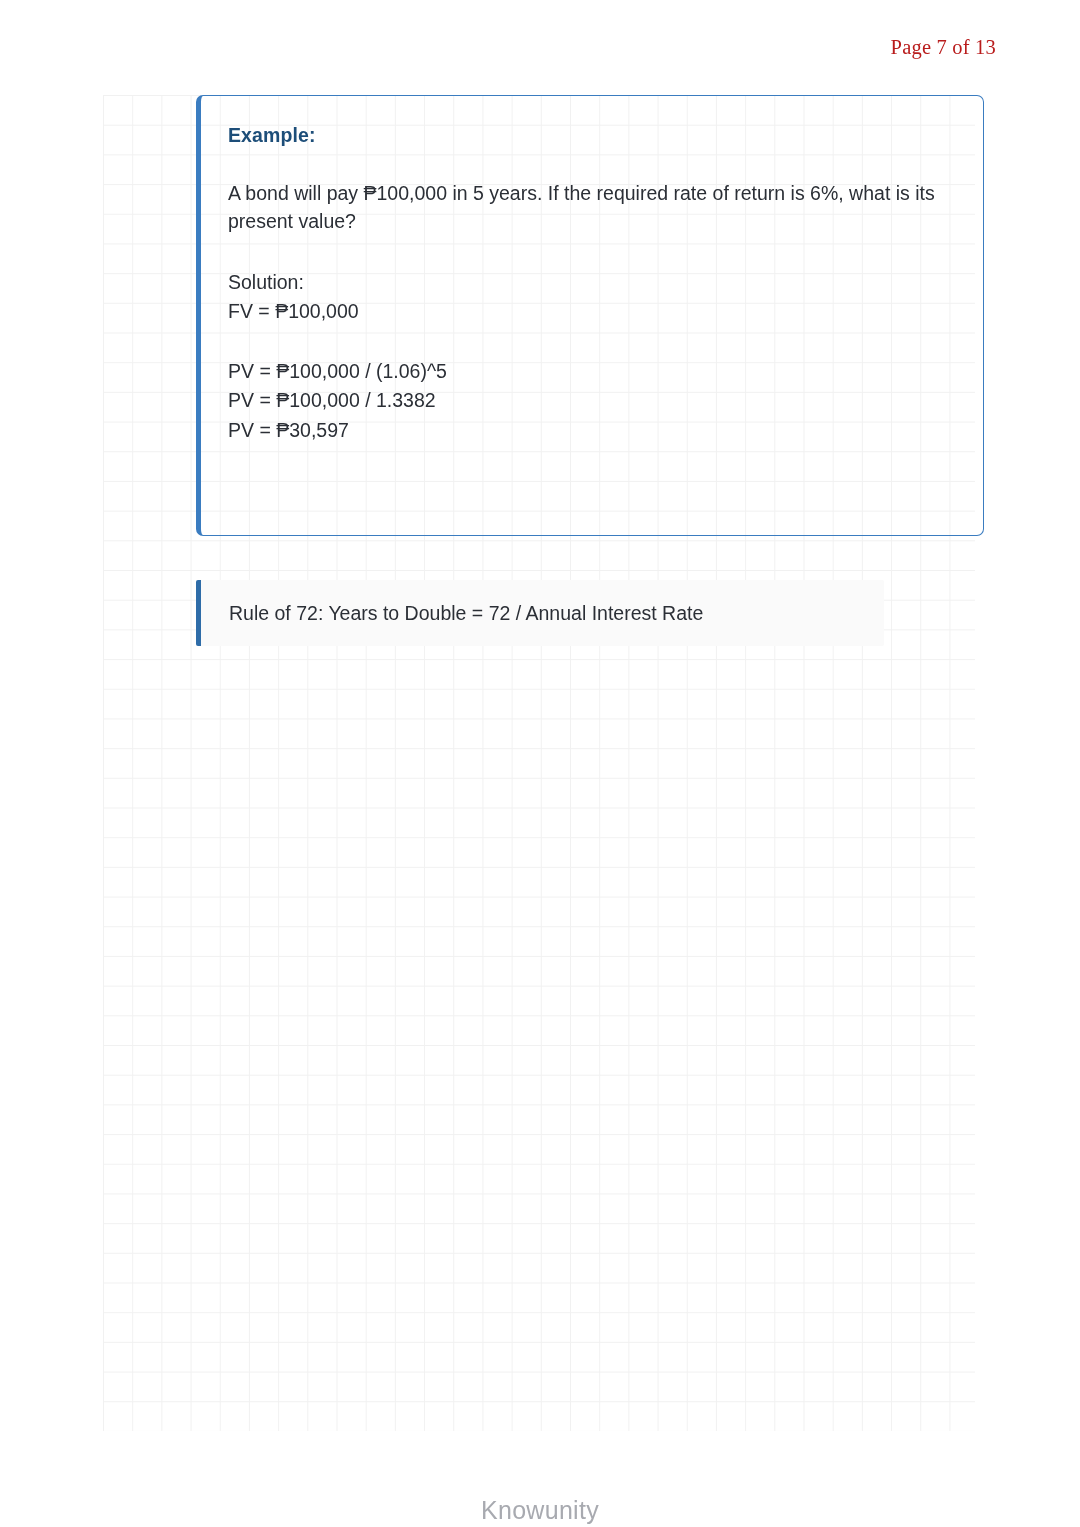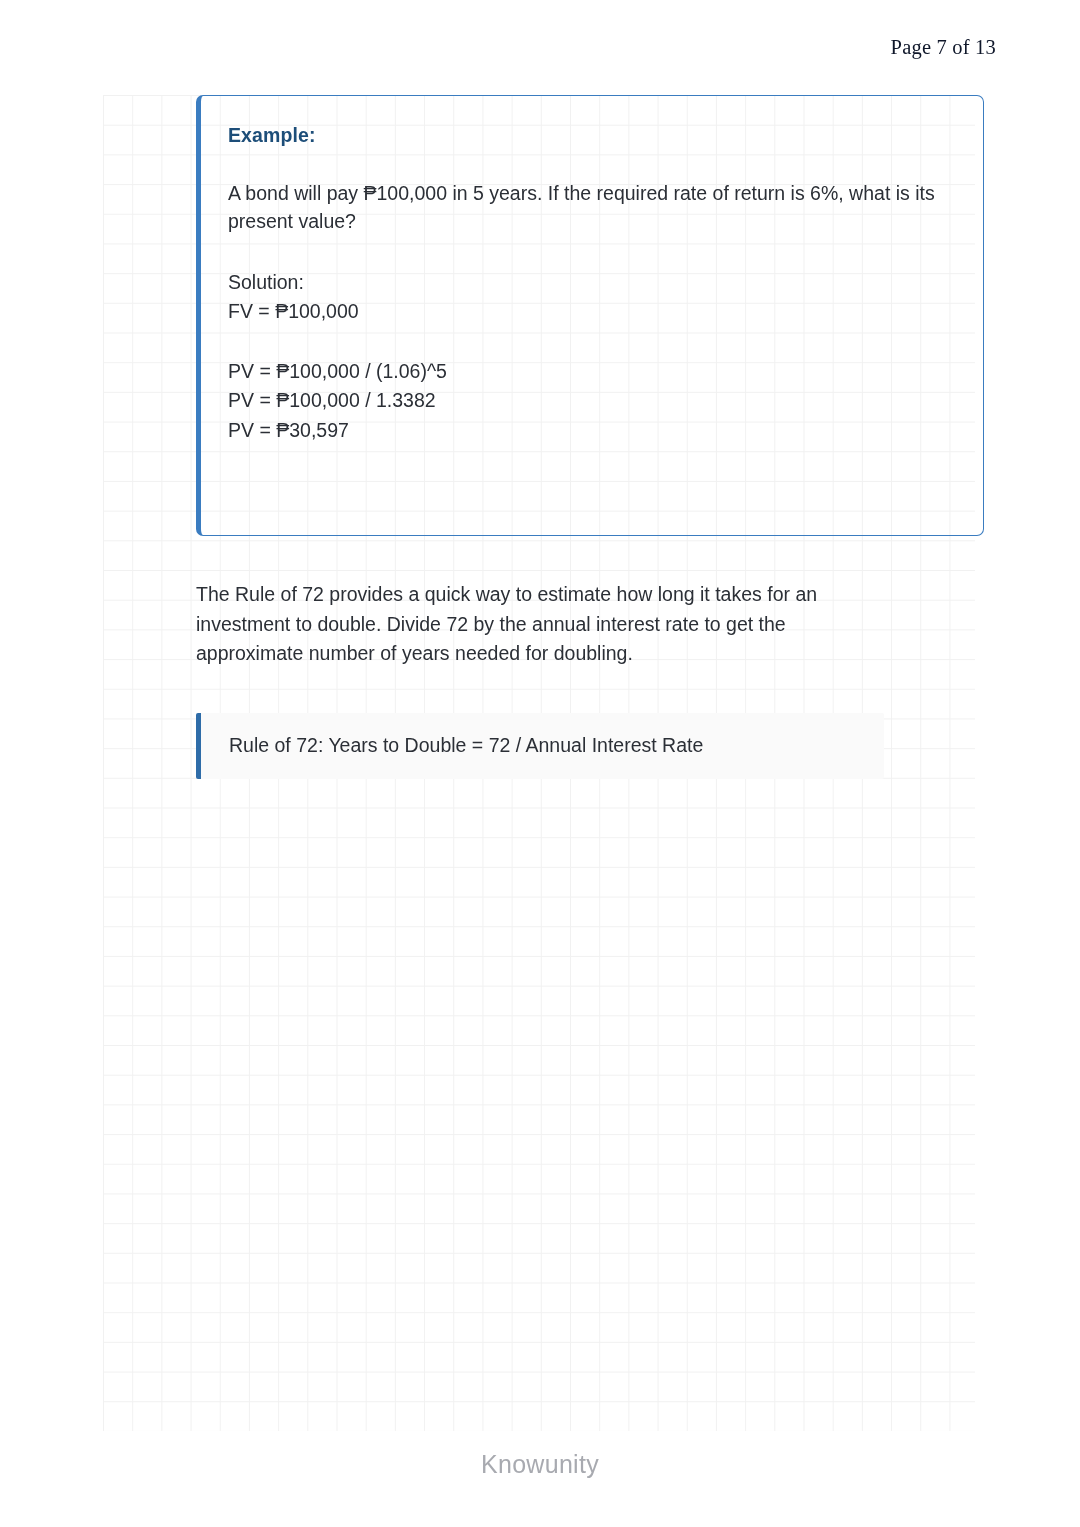--- a/index.html
+++ b/index.html
@@ -18,21 +18,21 @@
     overflow: hidden;
   }
 
   
   .page-number {
     position: absolute;
     top: 36px;
     right: 84px;
     font-family: "Liberation Serif", serif;
     font-size: 20.5px;
-    color: #0f172a;
+    color: #b91c1c;
     letter-spacing: 0.2px;
     white-space: nowrap;
   }
 
   
   .grid {
     position: absolute;
     left: 103px;
     top: 95px;
     width: 872px;
@@ -124,21 +124,21 @@
     font-size: 19.5px;
     color: #2b2f36;
     white-space: nowrap;
   }
 
   
   .watermark {
     position: absolute;
     left: 0;
     right: 0;
-    top: 1450px;
+    top: 1496px;
     text-align: center;
     font-size: 25px;
     color: #a8aab0;
     letter-spacing: 0.3px;
   }
 </style>
 </head>
 <body>
 
 <div class="page">
@@ -159,21 +159,20 @@
         <div class="solution-line">FV = ₱100,000</div>
       </div>
 
       <div class="calc-block">
         <div class="calc-line">PV = ₱100,000 / (1.06)^5</div>
         <div class="calc-line">PV = ₱100,000 / 1.3382</div>
         <div class="calc-line">PV = ₱30,597</div>
       </div>
     </div>
 
-    <p class="body-paragraph">The Rule of 72 provides a quick way to estimate how long it takes for an investment to double. Divide 72 by the annual interest rate to get the approximate number of years needed for doubling.</p>
 
     <div class="formula-callout">
       <span class="formula-text">Rule of 72: Years to Double = 72 / Annual Interest Rate</span>
     </div>
 
   </div>
 
   <div class="watermark">Knowunity</div>
 
 </div>

